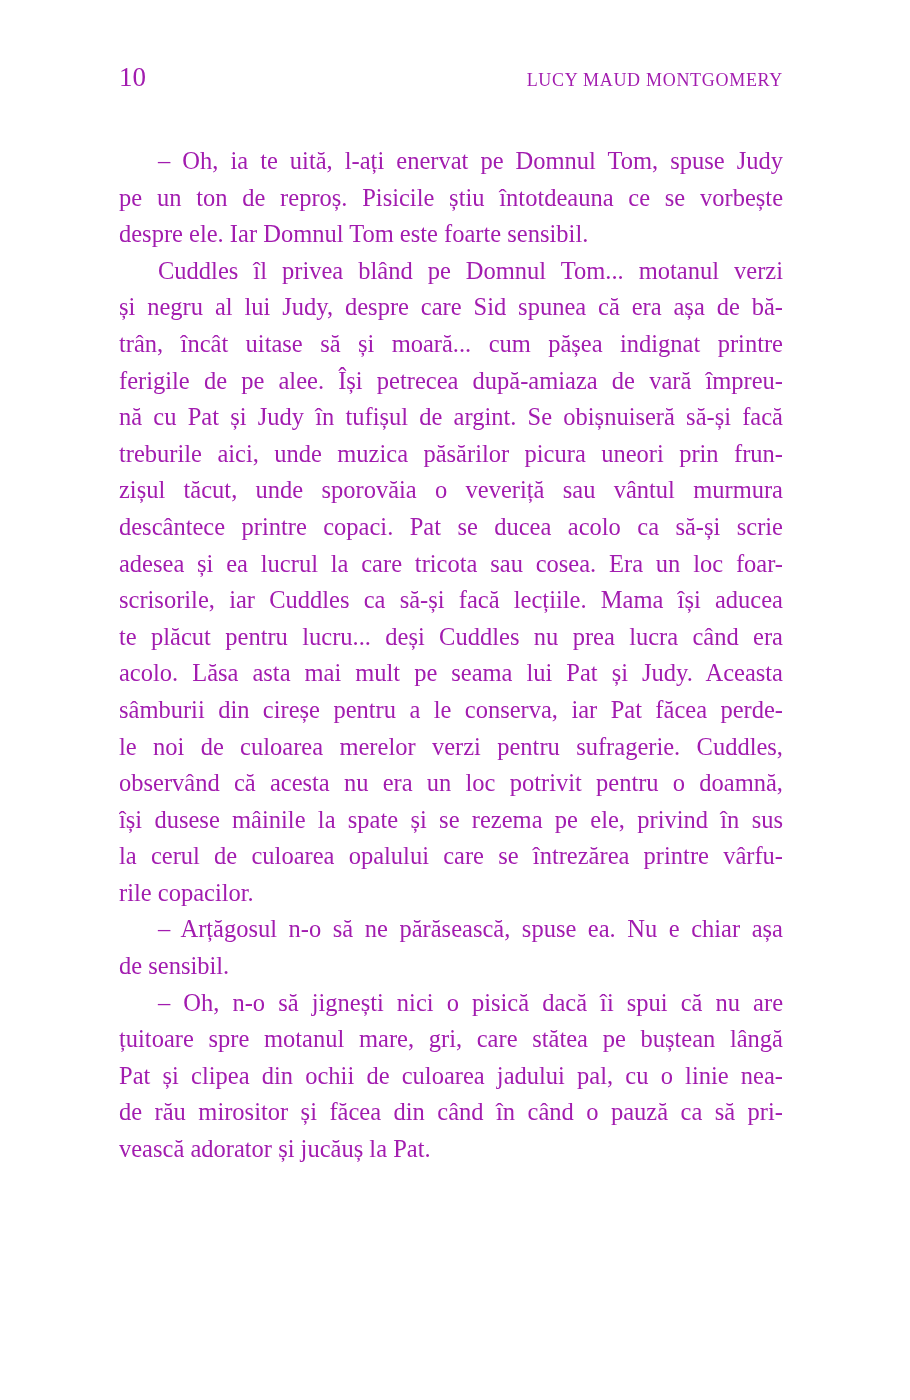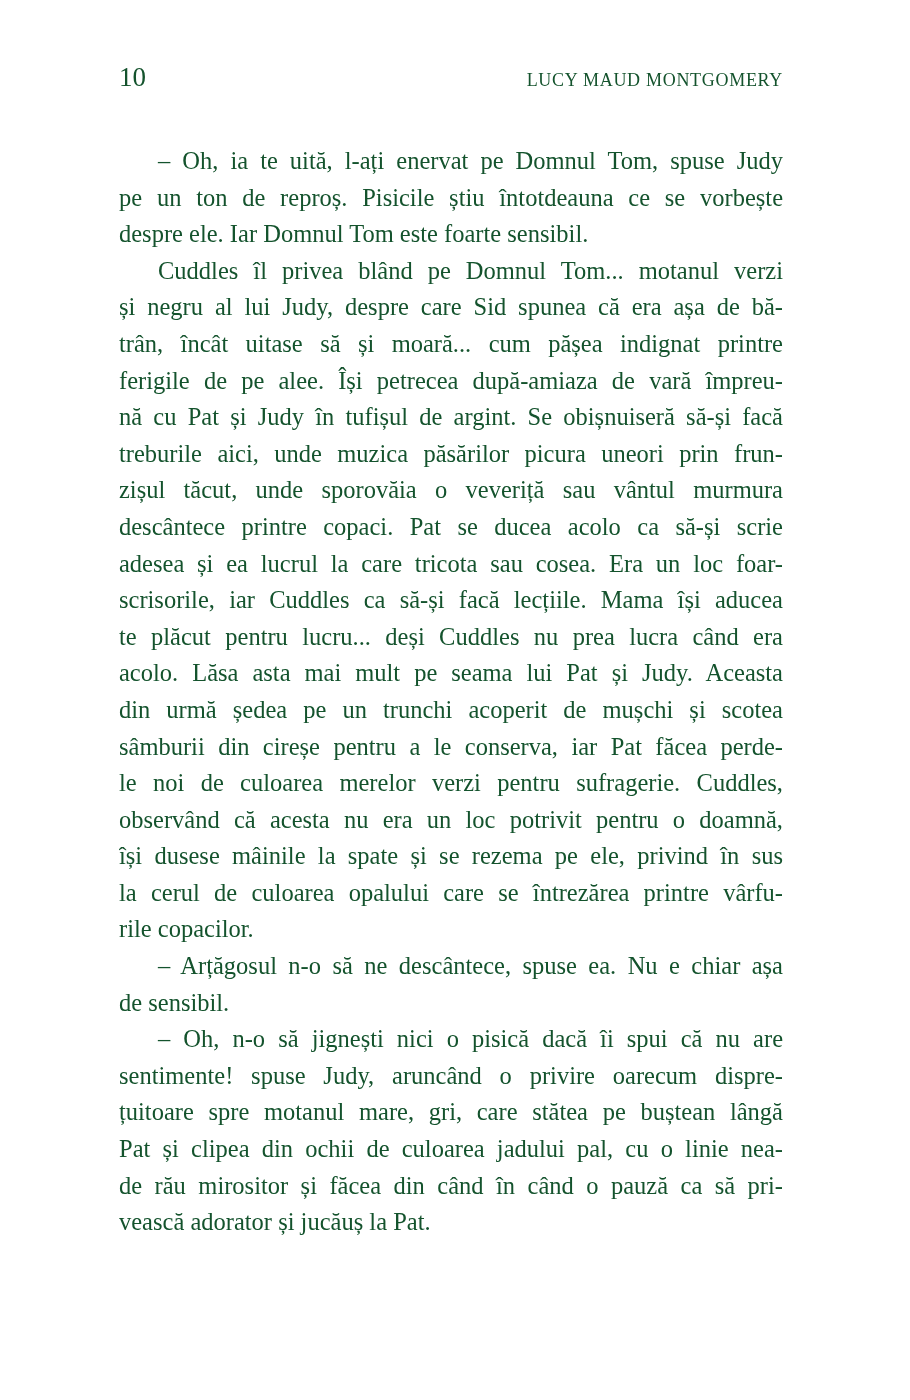--- a/index.html
+++ b/index.html
@@ -6,21 +6,21 @@
     margin: 0;
     padding: 0;
     background: #ffffff;
   }
   .page {
     position: relative;
     width: 910px;
     height: 1400px;
     background: #ffffff;
     font-family: "Liberation Serif", "DejaVu Serif", serif;
-    color: #14532d;
+    color: #a21caf;
     overflow: hidden;
   }
   .running-head {
     position: absolute;
     left: 119px;
     width: 664px;
     top: 64px;
     display: flex;
     justify-content: space-between;
     align-items: baseline;
@@ -75,29 +75,27 @@
       <div class="line">trân, încât uitase să și moară... cum pășea indignat printre</div>
       <div class="line">ferigile de pe alee. Își petrecea după-amiaza de vară împreu-</div>
       <div class="line">nă cu Pat și Judy în tufișul de argint. Se obișnuiseră să-și facă</div>
       <div class="line">treburile aici, unde muzica păsărilor picura uneori prin frun-</div>
       <div class="line">zișul tăcut, unde sporovăia o veveriță sau vântul murmura</div>
       <div class="line">descântece printre copaci. Pat se ducea acolo ca să-și scrie</div>
       <div class="line">adesea și ea lucrul la care tricota sau cosea. Era un loc foar-</div>
       <div class="line">scrisorile, iar Cuddles ca să-și facă lecțiile. Mama își aducea</div>
       <div class="line">te plăcut pentru lucru... deși Cuddles nu prea lucra când era</div>
       <div class="line">acolo. Lăsa asta mai mult pe seama lui Pat și Judy. Aceasta</div>
-      <div class="line">din urmă ședea pe un trunchi acoperit de mușchi și scotea</div>
       <div class="line">sâmburii din cireșe pentru a le conserva, iar Pat făcea perde-</div>
       <div class="line">le noi de culoarea merelor verzi pentru sufragerie. Cuddles,</div>
       <div class="line">observând că acesta nu era un loc potrivit pentru o doamnă,</div>
       <div class="line">își dusese mâinile la spate și se rezema pe ele, privind în sus</div>
       <div class="line">la cerul de culoarea opalului care se întrezărea printre vârfu-</div>
       <div class="line plast">rile copacilor.</div>
-      <div class="line pfirst">– Arțăgosul n-o să ne descântece, spuse ea. Nu e chiar așa</div>
+      <div class="line pfirst">– Arțăgosul n-o să ne părăsească, spuse ea. Nu e chiar așa</div>
       <div class="line plast">de sensibil.</div>
       <div class="line pfirst">– Oh, n-o să jignești nici o pisică dacă îi spui că nu are</div>
-      <div class="line">sentimente! spuse Judy, aruncând o privire oarecum dispre-</div>
       <div class="line">țuitoare spre motanul mare, gri, care stătea pe buștean lângă</div>
       <div class="line">Pat și clipea din ochii de culoarea jadului pal, cu o linie nea-</div>
       <div class="line">de rău mirositor și făcea din când în când o pauză ca să pri-</div>
       <div class="line plast">vească adorator și jucăuș la Pat.</div>
     </div>
 </div>
 
 </body></html>

